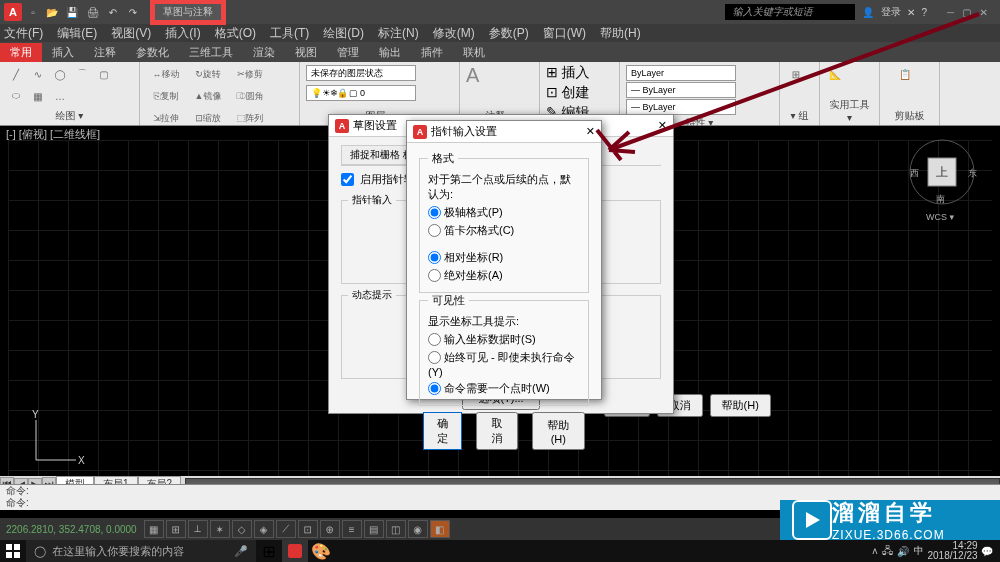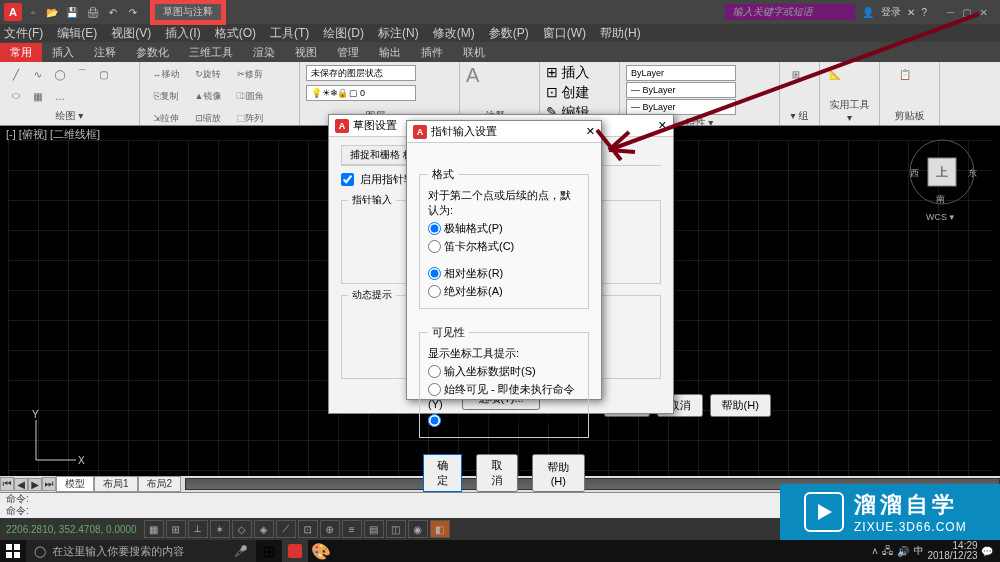--- a/index.html
+++ b/index.html
@@ -3,21 +3,21 @@
   <meta charset="utf-8">
   <style>
     * { margin: 0; padding: 0; box-sizing: border-box; font-family: "Microsoft YaHei", Arial, sans-serif; }
     body { width: 1000px; height: 562px; background: #000; overflow: hidden; position: relative; }
     
     
     .title-bar { height: 24px; background: #444; display: flex; align-items: center; font-size: 10px; color: #ccc; }
     .title-bar .qat { display: flex; align-items: center; padding-left: 4px; gap: 2px; }
     .title-bar .qat-btn { width: 18px; height: 18px; display: flex; align-items: center; justify-content: center; }
     .title-bar .workspace { margin-left: 6px; background: #555; padding: 1px 8px; border: 5px solid #ef4444; }
-    .title-bar .search-box { margin-left: auto; background: #701a75; padding: 1px 8px; width: 130px; font-style: italic; color: #999; }
+    .title-bar .search-box { margin-left: auto; background: #000000; padding: 1px 8px; width: 130px; font-style: italic; color: #999; }
     .title-bar .right-controls { display: flex; align-items: center; gap: 6px; padding: 0 8px; }
     .title-bar .win-controls { display: flex; gap: 8px; padding: 0 12px; color: #aaa; }
     .logo-a { width: 18px; height: 18px; background: #d33; border-radius: 2px; display: inline-flex; align-items: center; justify-content: center; color: #fff; font-weight: bold; font-size: 11px; }
     
     
     .menu-bar { height: 18px; background: #3a3a3a; display: flex; align-items: center; font-size: 12px; color: #ccc; padding-left: 4px; gap: 14px; }
     .menu-bar span { cursor: default; }
     
     
     .ribbon-tabs { height: 20px; background: #444; display: flex; align-items: center; font-size: 11px; color: #ccc; }
@@ -78,41 +78,41 @@
     .dlg-draft .preview-box { width: 85px; height: 60px; background: #000; position: relative; margin: 4px auto; }
     .dlg-draft .preview-box::before, .dlg-draft .preview-box::after { content:''; position:absolute; background:#555;}
     .dlg-draft .preview-box::before { left:0; right:0; top:50%; height:1px;}
     .dlg-draft .preview-box::after { top:0; bottom:0; left:34%; width:1px;}
     .dlg-draft fieldset { border: 1px solid #ccc; margin: 4px 0; padding: 4px 6px; }
     .dlg-draft fieldset legend { font-size: 10px; padding: 0 4px; }
     .dlg-draft .btn-row { text-align: center; margin-top: 8px; }
     .dlg-draft button, .dlg-ptr button { padding: 2px 14px; margin: 0 4px; font-size: 11px; }
     
     .dlg-ptr { top: 120px; left: 406px; width: 196px; height: 280px; z-index: 20; background: #f9f9f9; }
-    .dlg-ptr fieldset { border: 1px solid #ccc; margin: 16px 0; padding: 6px 8px; }
+    .dlg-ptr fieldset { border: 1px solid #ccc; margin: 0 0; padding: 6px 8px; }
     .dlg-ptr fieldset legend { font-size: 11px; padding: 0 4px;}
     .dlg-ptr .radio-row { margin: 3px 0; }
     .dlg-ptr .btn-row { display: flex; justify-content: center; gap: 6px; margin-top: 6px;}
     .dlg-ptr button { padding: 2px 10px; }
     .dlg-ptr button.primary { border: 1px solid #06c; }
     
     
     .dlg-draft-right { position: absolute; top: 140px; left: 602px; width: 56px; z-index: 9; font-size: 10px; }
     .dlg-draft-right .preview-box2 { width: 50px; height: 60px; background: #000; position: relative; margin-bottom: 60px;}
     .dlg-draft-right .preview-box2::before, .dlg-draft-right .preview-box2::after { content:''; position:absolute; background:#555;}
     .dlg-draft-right .preview-box2::before { left:0; right:0; top:50%; height:1px;}
     .dlg-draft-right .preview-box2::after { top:0; bottom:0; left:50%; width:1px;}
     .dlg-draft-right button { padding: 2px 10px; margin: 2px; font-size: 11px;}
     .dlg-draft-right .r-text { color: #333; font-size: 10px; margin: 2px 0; white-space: nowrap;}
     
     
     .red-arrow { position: absolute; top: 0px; right: 1px; z-index: 30; pointer-events: none; }
     
     
-    .brand-logo { position: absolute; right: 0; bottom: 22px; width: 220px; height: 56px; background: #0b8abf; z-index: 40; display: flex; align-items: center; gap: 10px; padding: 0 24px; }
+    .brand-logo { position: absolute; right: 0; bottom: 22px; width: 220px; height: 40px; background: #0b8abf; z-index: 40; display: flex; align-items: center; gap: 0; padding: 0 12px; }
     .brand-logo .play { width: 40px; height: 40px; border: 2px solid #fff; border-radius: 6px; display:flex; align-items:center; justify-content:center; }
     .brand-logo .text1 { color: #fff; font-size: 22px; font-weight: bold; letter-spacing: 4px;}
     .brand-logo .text2 { color: #fff; font-size: 12px; letter-spacing: 1px;}
     
     input[type=radio], input[type=checkbox] { vertical-align: middle; margin-right: 3px;}
     label { vertical-align: middle; }
   </style>
 </head>
 <body>
 
@@ -351,21 +351,21 @@
   <span class="nav-btn">⏮</span>
   <span class="nav-btn">◀</span>
   <span class="nav-btn">▶</span>
   <span class="nav-btn">⏭</span>
   <span class="tab active">模型</span>
   <span class="tab">布局1</span>
   <span class="tab">布局2</span>
   <div class="filler"></div>
 </div>
 
-<div class="cmd-area" style="bottom:44px">
+<div class="cmd-area" style="bottom:52px">
   <div class="cmd-history">
     <div>命令:</div>
     <div>命令:</div>
   </div>
 </div>
 
 <div class="status-bar" style="position:absolute; bottom:22px; left:0; right:0;">
   <span class="coords">2206.2810, 352.4708, 0.0000</span>
   <span class="status-btn">▦</span>
   <span class="status-btn">⊞</span>

